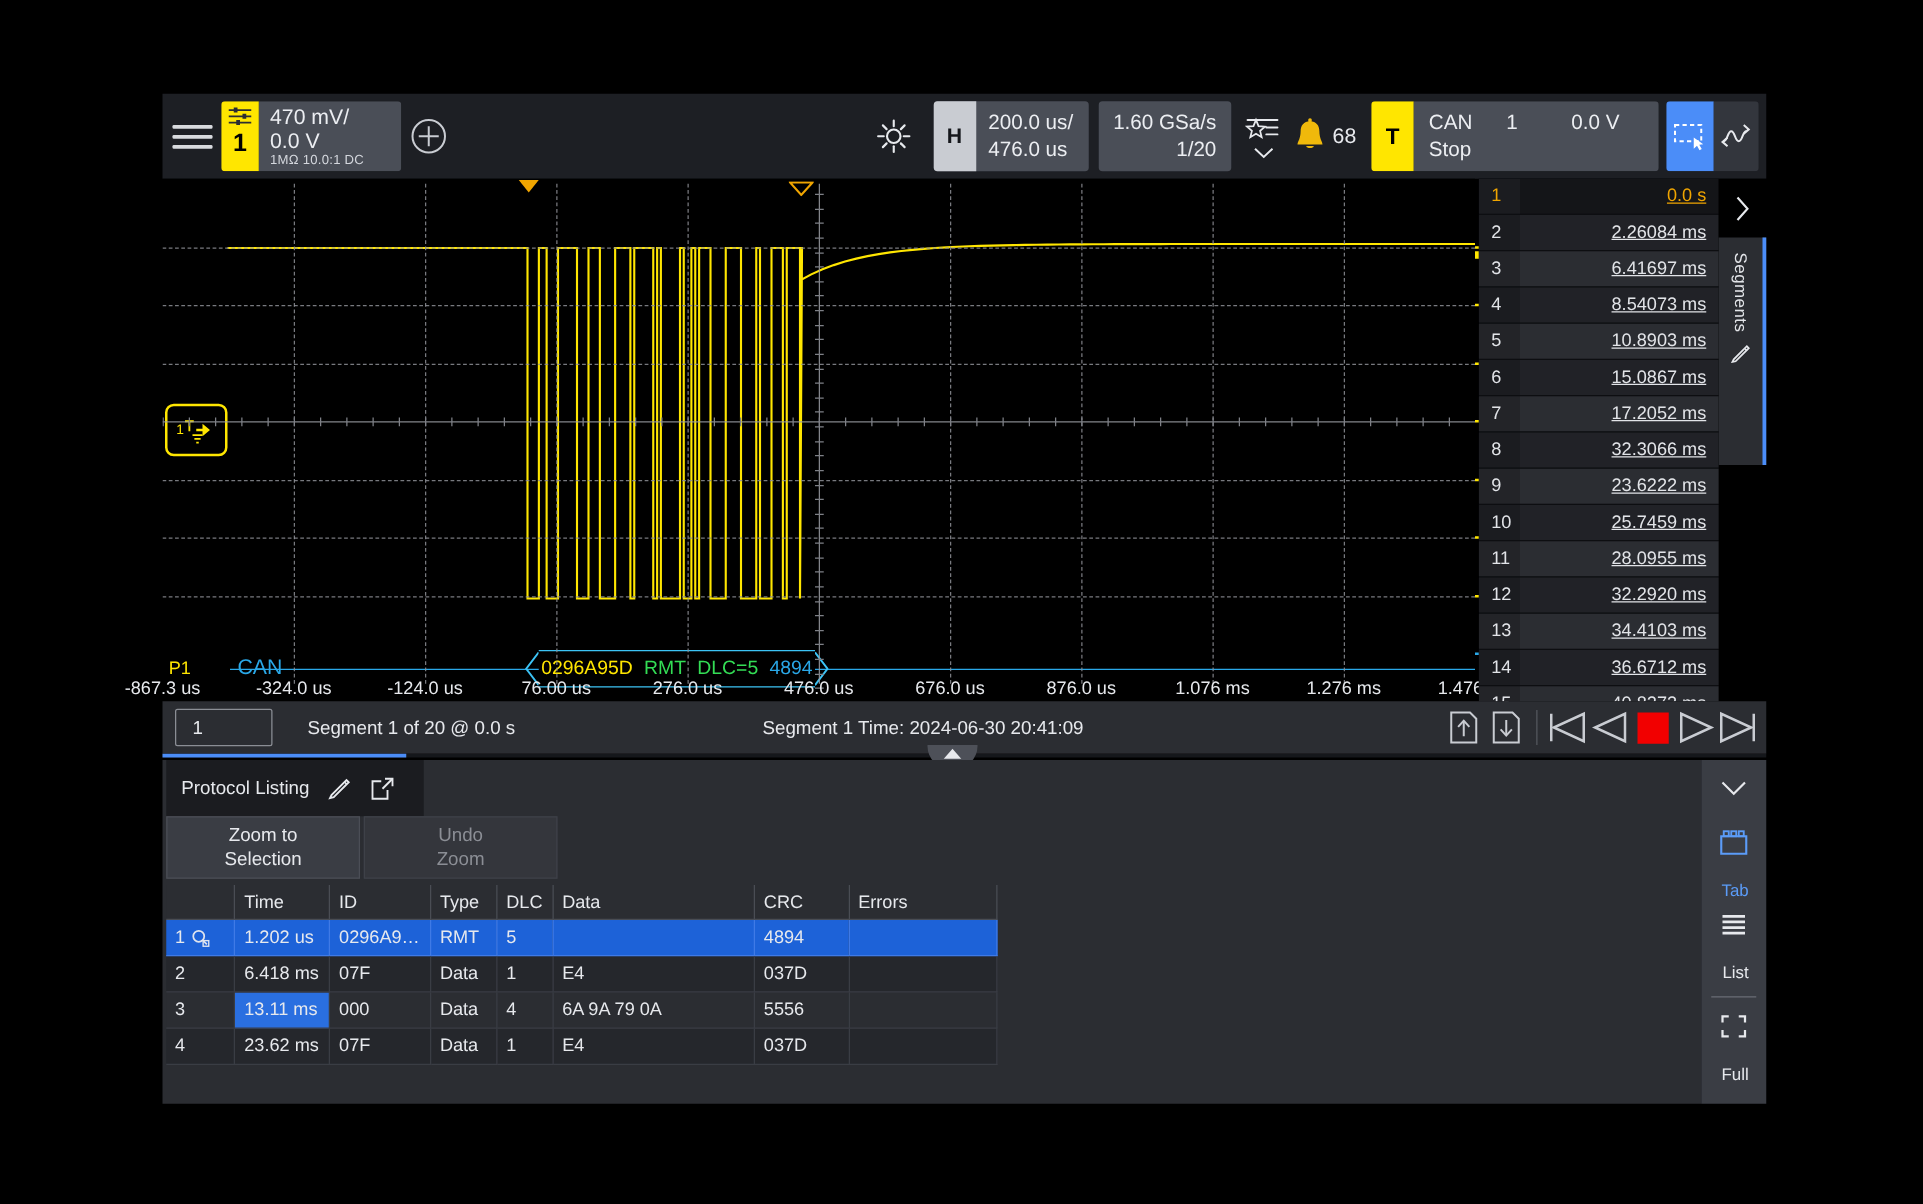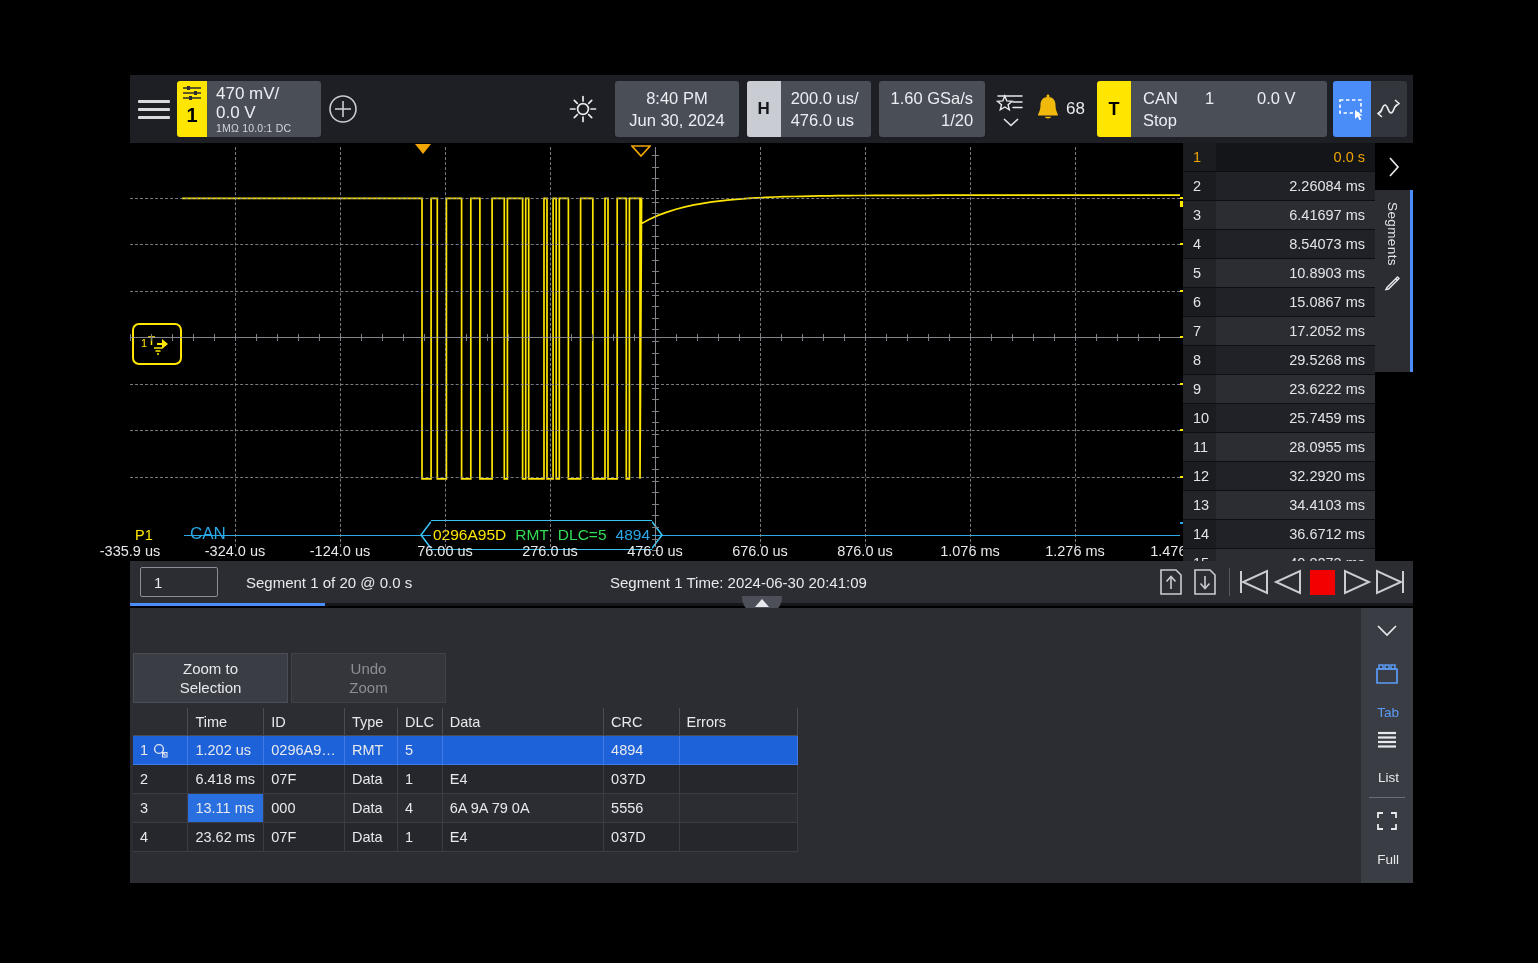--- a/index.html
+++ b/index.html
@@ -76,21 +76,21 @@
   .msgbox .f1{color:#ffe600;font-size:15.5px;}
   .msgbox .f2{color:#33dd55;font-size:15.5px;}
   .msgbox .f3{color:#33dd55;font-size:15.5px;}
   .msgbox .f4{color:#2aa8e8;font-size:15.5px;}
   .tlab{position:absolute;color:#e7e9ed;font-size:14.5px;top:400px;transform:translateX(-50%);white-space:nowrap;}
 
   
   .segpanel{position:absolute;left:1053px;top:68px;width:192px;height:418px;background:#0a0b0d;overflow:hidden;}
   .segrow{display:flex;height:28px;border-bottom:1px solid #0d0e11;}
   .segrow .n{width:33px;display:flex;align-items:center;padding-left:10px;font-size:14.5px;color:#e2e4e8;box-sizing:border-box;}
-  .segrow .v{flex:1;display:flex;align-items:center;justify-content:flex-end;padding-right:10px;font-size:14.5px;color:#e2e4e8;}
+  .segrow .v{flex:1;display:flex;align-items:center;justify-content:flex-end;padding-right:10px;font-size:14.5px;color:#e2e4e8;text-decoration:underline;}
   .segrow.odd .n{background:#232428;}
   .segrow.odd .v{background:#2b2d32;}
   .segrow.even .n{background:#1b1c20;}
   .segrow.even .v{background:#212227;}
   .segrow.sel .n{color:#f0a500;background:#1b1c20;}
   .segrow.sel .v{color:#f0a500;background:#141518;}
   .segtab{position:absolute;left:1245px;top:68px;width:38px;height:418px;}
   .segtab .chev{height:47px;display:flex;align-items:center;justify-content:center;background:#000;}
   .segtab .vt{height:170px;background:#2b2d32;border-right:3px solid #4b8df8;display:flex;flex-direction:column;align-items:center;justify-content:flex-start;padding-top:12px;gap:8px;}
   .segtab .vt span{writing-mode:vertical-rl;font-size:13.5px;color:#e2e4e8;letter-spacing:.4px;}
@@ -195,26 +195,20 @@
           <line x1="2.5" y1="15" x2="7" y2="15"></line>
             <line x1="23" y1="15" x2="27.5" y2="15"></line>
           <line x1="6.3" y1="6.3" x2="9.3" y2="9.3"></line>
             <line x1="20.7" y1="20.7" x2="23.7" y2="23.7"></line>
           <line x1="23.7" y1="6.3" x2="20.7" y2="9.3"></line>
             <line x1="9.3" y1="20.7" x2="6.3" y2="23.7"></line>
         </g>
       </svg>
     </div>
 
-    <div class="pill">
-      <div class="two">
-        <div>8:40 PM</div>
-        <div>Jun 30, 2024</div>
-      </div>
-    </div>
 
     <div class="pill horiz">
       <div class="hbadge">H</div>
       <div class="two">
         <div>200.0 us/</div>
         <div>476.0 us</div>
       </div>
     </div>
 
     <div class="pill srate">
@@ -433,21 +427,21 @@
         <div class="vdash" style="top: 239.5px; left: 0px;"></div>
         <div class="vlab" style="left: 16px; top: 231.5px;">-470.0 mV</div>
         <div class="vdash" style="top: 286px; left: 0px;"></div>
         <div class="vlab" style="left: 16px; top: 278px;">-940.0 mV</div>
         <div class="vdash" style="top: 332.5px; left: 0px;"></div>
         <div class="vlab" style="left: 16px; top: 324.5px;">-1.410 V</div>
         <div class="vsol blue" style="top: 379px; left: 0px;"></div>
         <div class="vlab blue" style="left: 16px; top: 371px;">-1.880 V</div>
         <div style="position: absolute; left: 0px; top: 57.5px; width: 13px; height: 6px; background: rgb(255, 230, 0);"></div>
       </div>
-  <div class="tlab" style="left: 0px;">-335.9 us</div>
+  <div class="tlab" style="left: 0px;">-867.3 us</div>
       <div class="tlab" style="left: 105px;">-324.0 us</div>
       <div class="tlab" style="left: 210px;">-124.0 us</div>
       <div class="tlab" style="left: 315px;">76.00 us</div>
       <div class="tlab" style="left: 420px;">276.0 us</div>
       <div class="tlab" style="left: 525px;">476.0 us</div>
       <div class="tlab" style="left: 630px;">676.0 us</div>
       <div class="tlab" style="left: 735px;">876.0 us</div>
       <div class="tlab" style="left: 840px;">1.076 ms</div>
       <div class="tlab" style="left: 945px;">1.276 ms</div>
       <div class="tlab" style="left: 1050px;">1.476 ms</div>
@@ -477,21 +471,21 @@
       <div class="segrow even">
         <div class="n">6</div>
         <div class="v">15.0867 ms</div>
       </div>
       <div class="segrow odd">
         <div class="n">7</div>
         <div class="v">17.2052 ms</div>
       </div>
       <div class="segrow even">
         <div class="n">8</div>
-        <div class="v">29.5268 ms</div>
+        <div class="v">32.3066 ms</div>
       </div>
       <div class="segrow odd">
         <div class="n">9</div>
         <div class="v">23.6222 ms</div>
       </div>
       <div class="segrow even">
         <div class="n">10</div>
         <div class="v">25.7459 ms</div>
       </div>
       <div class="segrow odd">
@@ -580,20 +574,32 @@
   <div class="progress">
       <i></i>
     </div>
   <div class="collapse">
     <svg width="16" height="10" viewBox="0 0 16 10">
       <polygon points="8,1 15,9 1,9" fill="#e7e9ed"></polygon>
     </svg>
   </div>
 
   <div class="plpanel">
+    <div class="pltab">
+      <span class="ttl">Protocol Listing</span>
+      <svg width="20" height="20" viewBox="0 0 20 20">
+        <path d="M2 17.5 L5 16.8 L17 4.8 L15.2 3 L3.2 15 Z" fill="none" stroke="#e7e9ed" stroke-width="1.5"></path>
+        <line x1="13.6" y1="4.6" x2="15.4" y2="6.4" stroke="#e7e9ed" stroke-width="1.3"></line>
+      </svg>
+      <svg width="20" height="20" viewBox="0 0 20 20">
+        <polyline points="12,2 18,2 18,8" fill="none" stroke="#e7e9ed" stroke-width="1.5"></polyline>
+        <line x1="10" y1="10" x2="18" y2="2" stroke="#e7e9ed" stroke-width="1.5"></line>
+        <polyline points="14,11 14,18 2,18 2,4 9,4" fill="none" stroke="#e7e9ed" stroke-width="1.5"></polyline>
+      </svg>
+    </div>
     <div class="plbtnrow">
       <div class="plbtn">
         <span>Zoom to</span>
         <span>Selection</span>
       </div>
       <div class="plbtn dis">
         <span>Undo</span>
         <span>Zoom</span>
       </div>
     </div>

